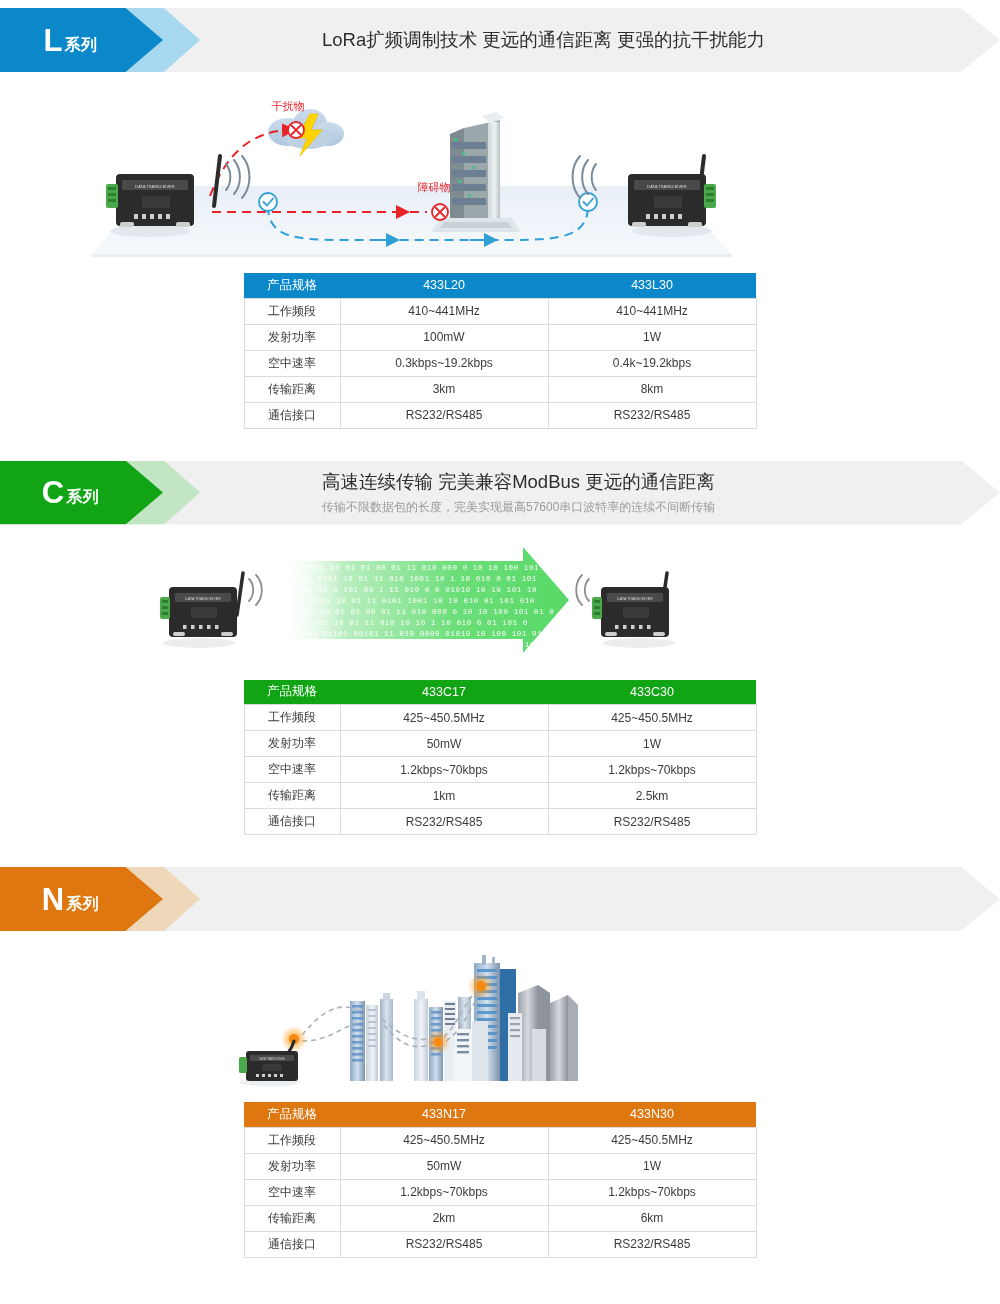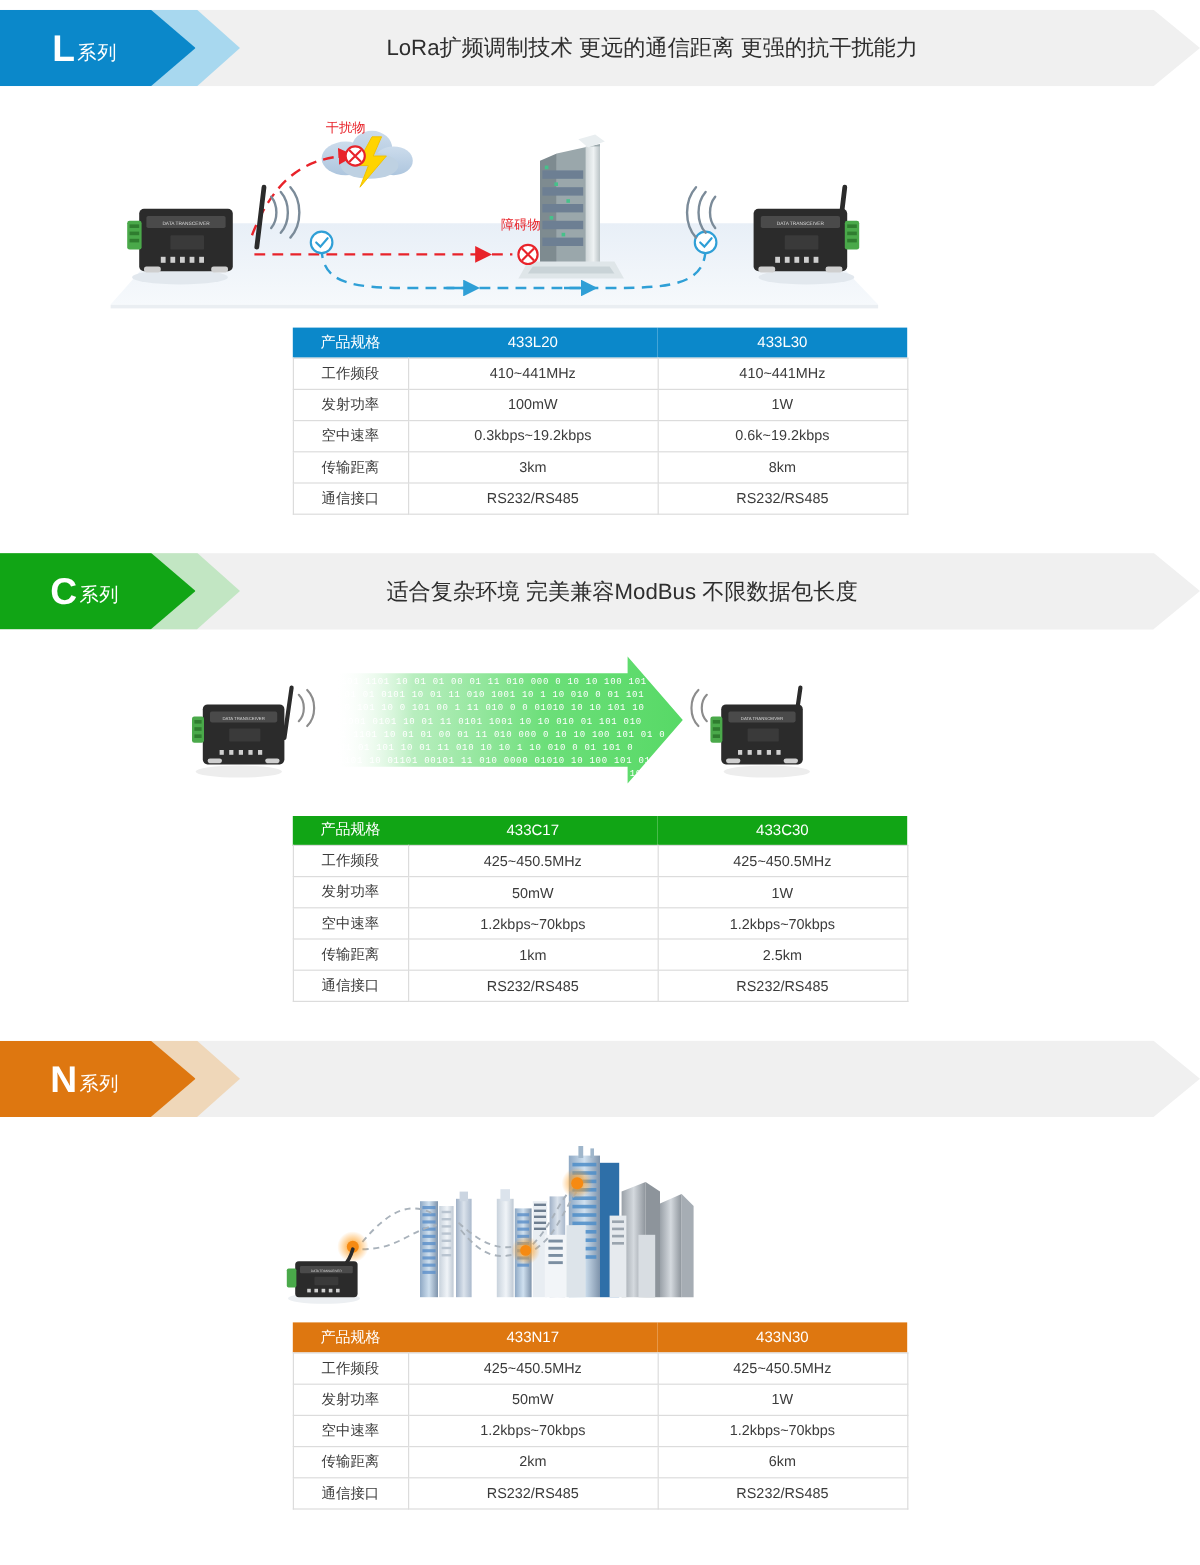--- a/index.html
+++ b/index.html
@@ -45,21 +45,21 @@
     color: #fff;
     font-size: 31px;
     font-weight: bold;
     line-height: 1;
     letter-spacing: -1px;
     font-family: "Liberation Sans", sans-serif;
   }
   .series-word {
     color: #fff;
     font-size: 16px;
-    font-weight: normal;
+    font-weight: bold;
     line-height: 1;
     margin-left: 3px;
     margin-top: 9px;
     letter-spacing: 0.5px;
   }
   .banner-text {
     position: absolute;
     left: 322px; top: 0; bottom: 0;
     display: flex;
     flex-direction: column;
@@ -299,21 +299,21 @@
             <td>410~441MHz</td>
           </tr>
           <tr>
             <td>发射功率</td>
             <td>100mW</td>
             <td>1W</td>
           </tr>
           <tr>
             <td>空中速率</td>
             <td>0.3kbps~19.2kbps</td>
-            <td>0.6k~19.2kbps</td>
+            <td>0.4k~19.2kbps</td>
           </tr>
           <tr>
             <td>传输距离</td>
             <td>3km</td>
             <td>8km</td>
           </tr>
           <tr>
             <td>通信接口</td>
             <td>RS232/RS485</td>
             <td>RS232/RS485</td>
@@ -325,21 +325,22 @@
 
   <div class="section" style="margin-top:32px;">
     <div class="banner">
       <div class="banner-tag" style="background:#c2e6c3;">
         <div class="banner-tag-inner" style="background:#11a515;">
           <span class="series-letter">C</span>
           <span class="series-word">系列</span>
         </div>
       </div>
       <div class="banner-text">
-        <div class="banner-title">适合复杂环境  完美兼容ModBus  不限数据包长度</div>
+        <div class="banner-title">高速连续传输  完美兼容ModBus  更远的通信距离</div>
+        <div class="banner-sub">传输不限数据包的长度，完美实现最高57600串口波特率的连续不间断传输</div>
       </div>
     </div>
 
     <div class="illus-wrap" style="margin-top:18px;padding-left:17px;">
       <svg width="540" height="115" viewBox="0 0 540 115">
         <defs>
           <linearGradient id="arrowGrad" x1="0" y1="0" x2="1" y2="0">
             <stop offset="0%" stop-color="#ffffff" stop-opacity="0.05"></stop>
             <stop offset="22%" stop-color="#7ee08a" stop-opacity="0.55"></stop>
             <stop offset="60%" stop-color="#64dd72" stop-opacity="0.95"></stop>

